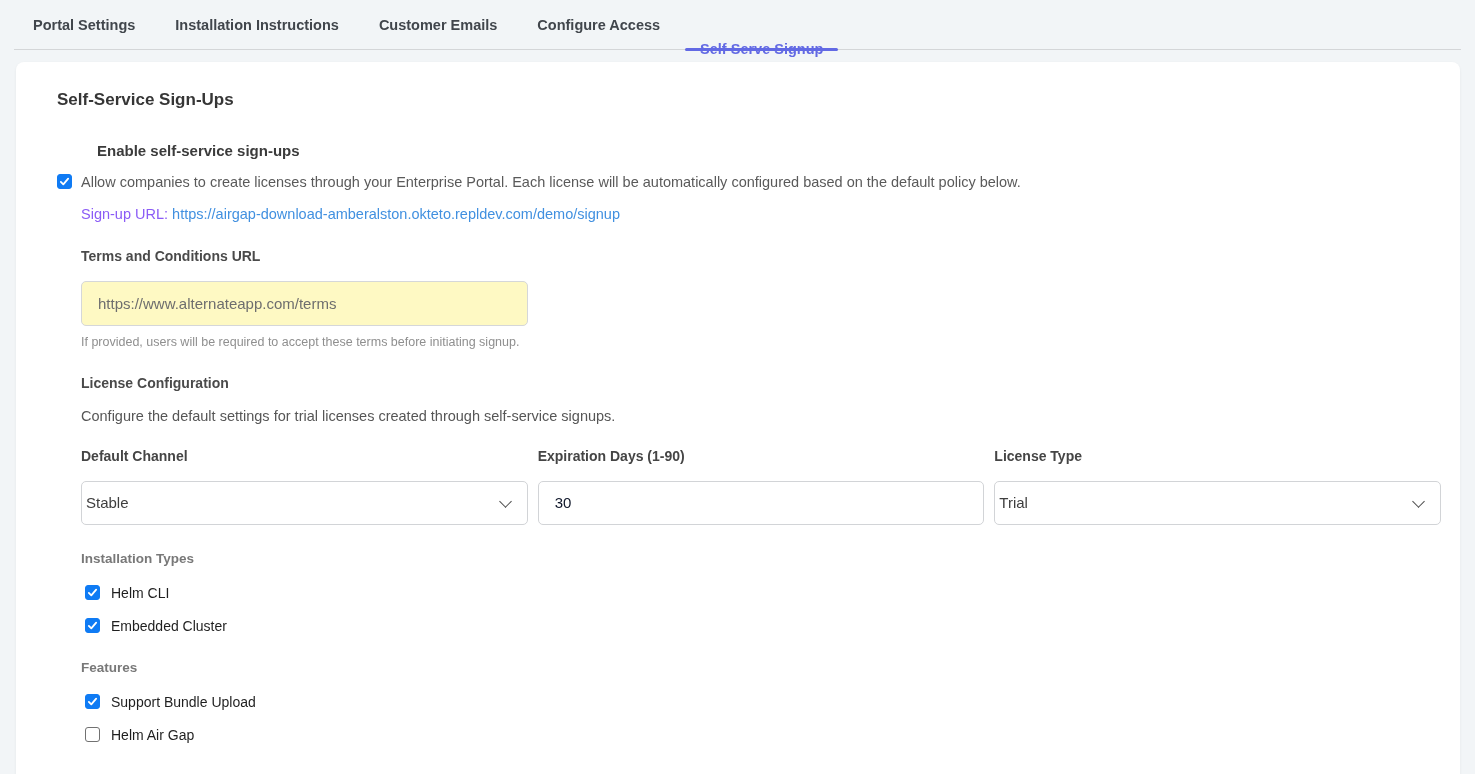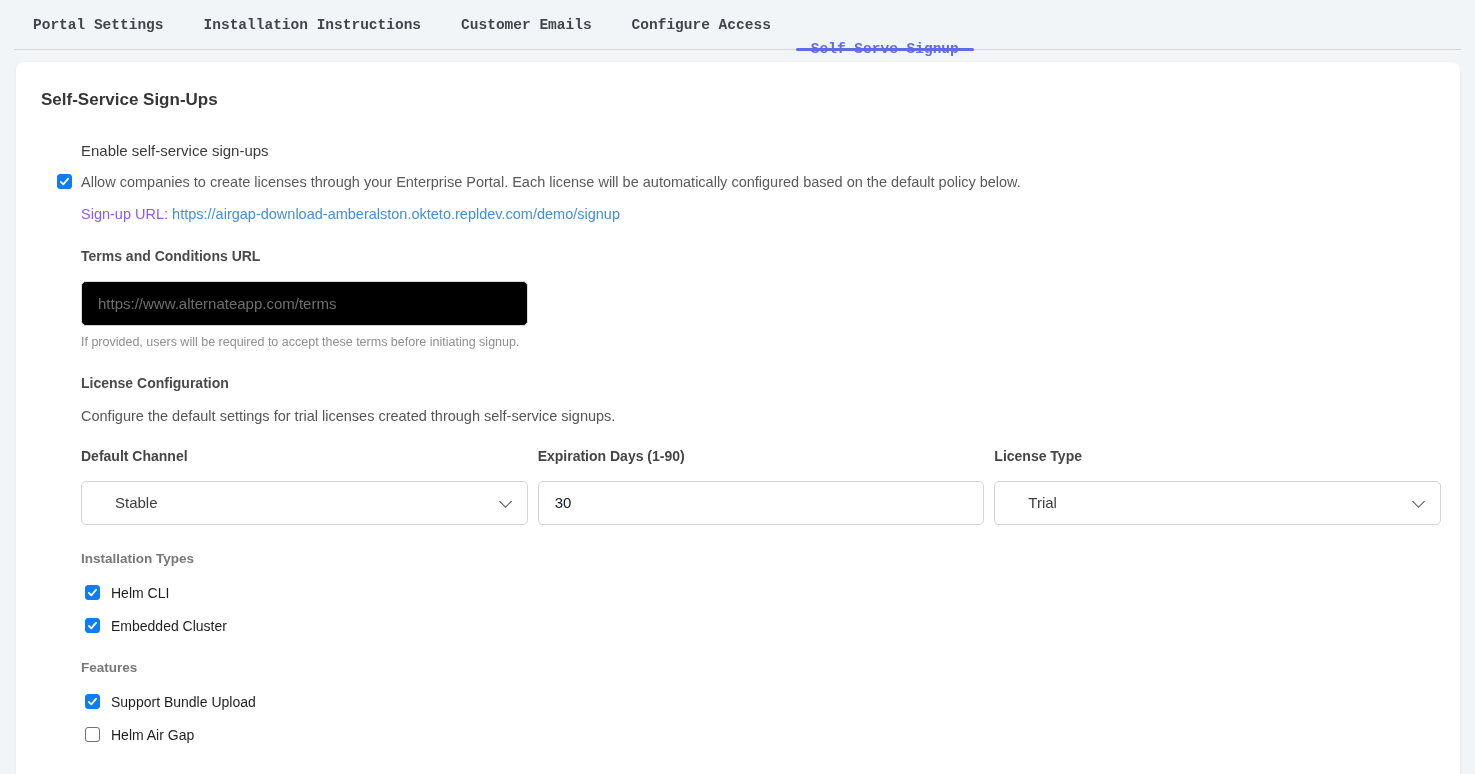--- a/index.html
+++ b/index.html
@@ -23,21 +23,20 @@
     position: relative;
     display: flex;
     align-items: center;
     padding: 0 15px;
     margin-right: 10px;
     font-size: 14.5px;
     font-weight: 600;
     color: #41464c;
     cursor: pointer;
     white-space: nowrap;
-    font-family: Liberation Mono, monospace;
   }
   .tab.active { color: #6269e4; margin-top: 48px; }
   .tab.active::after {
     content: "";
     position: absolute;
     left: 0; right: 0; bottom: -2px;
     height: 3px;
     border-radius: 3px;
     background: #6269e4;
   }
@@ -45,32 +44,33 @@
   
   .card {
     margin: 12px 15px 0 16px;
     background: #ffffff;
     border-radius: 8px;
     box-shadow: 0 1px 3px rgba(0,0,0,0.06);
     height: 760px;
     padding: 28px 19px 40px 21px;
   }
   .page-title {
-    margin-left: 4px;
+    margin-left: 20px;
     font-size: 17px;
     font-weight: 600;
     color: #363636;
   }
   .content { margin-left: 44px; margin-top: 32px; }
 
   .enable-heading {
     font-size: 15px;
-    font-weight: 400;
+    font-weight: 700;
     color: #3b3b3b;
     margin-bottom: 14px;
+    margin-left: 16px;
   }
   .enable-row { position: relative; }
   .enable-desc { font-size: 14.5px; color: #5a5a5a; line-height: 1.35; }
 
   
   .cb {
     display: inline-block;
     width: 15px; height: 15px;
     border: 1.5px solid #717171;
     border-radius: 3px;
@@ -101,21 +101,21 @@
     display: block;
     margin-top: 17px;
     width: 447px;
     height: 45px;
     border: 1px solid #d5d7d9;
     border-radius: 5px;
     padding: 0 16px;
     font-family: "Liberation Sans", sans-serif;
     font-size: 15px;
     color: #6e6e6e;
-    background: #000000;
+    background: #fef9c3;
     outline: none;
   }
   .helper {
     margin-top: 9px;
     font-size: 12.5px;
     color: #8f8f8f;
   }
   .config-desc { margin-top: 17px; font-size: 14.5px; color: #565656; }
 
   .fields-grid {
@@ -132,21 +132,21 @@
   }
   .control-wrap { position: relative; }
   .select {
     appearance: none;
     -webkit-appearance: none;
     width: 100%;
     height: 44px;
     border: 1px solid #d2d4d7;
     border-radius: 5px;
     background: #fff;
-    padding: 0 36px 0 33px;
+    padding: 0 36px 0 4px;
     font-family: "Liberation Sans", sans-serif;
     font-size: 15px;
     color: #3e3e3e;
     cursor: pointer;
     outline: none;
   }
   .chevron {
     position: absolute;
     right: 18px; top: 16px;
     width: 9px; height: 9px;

